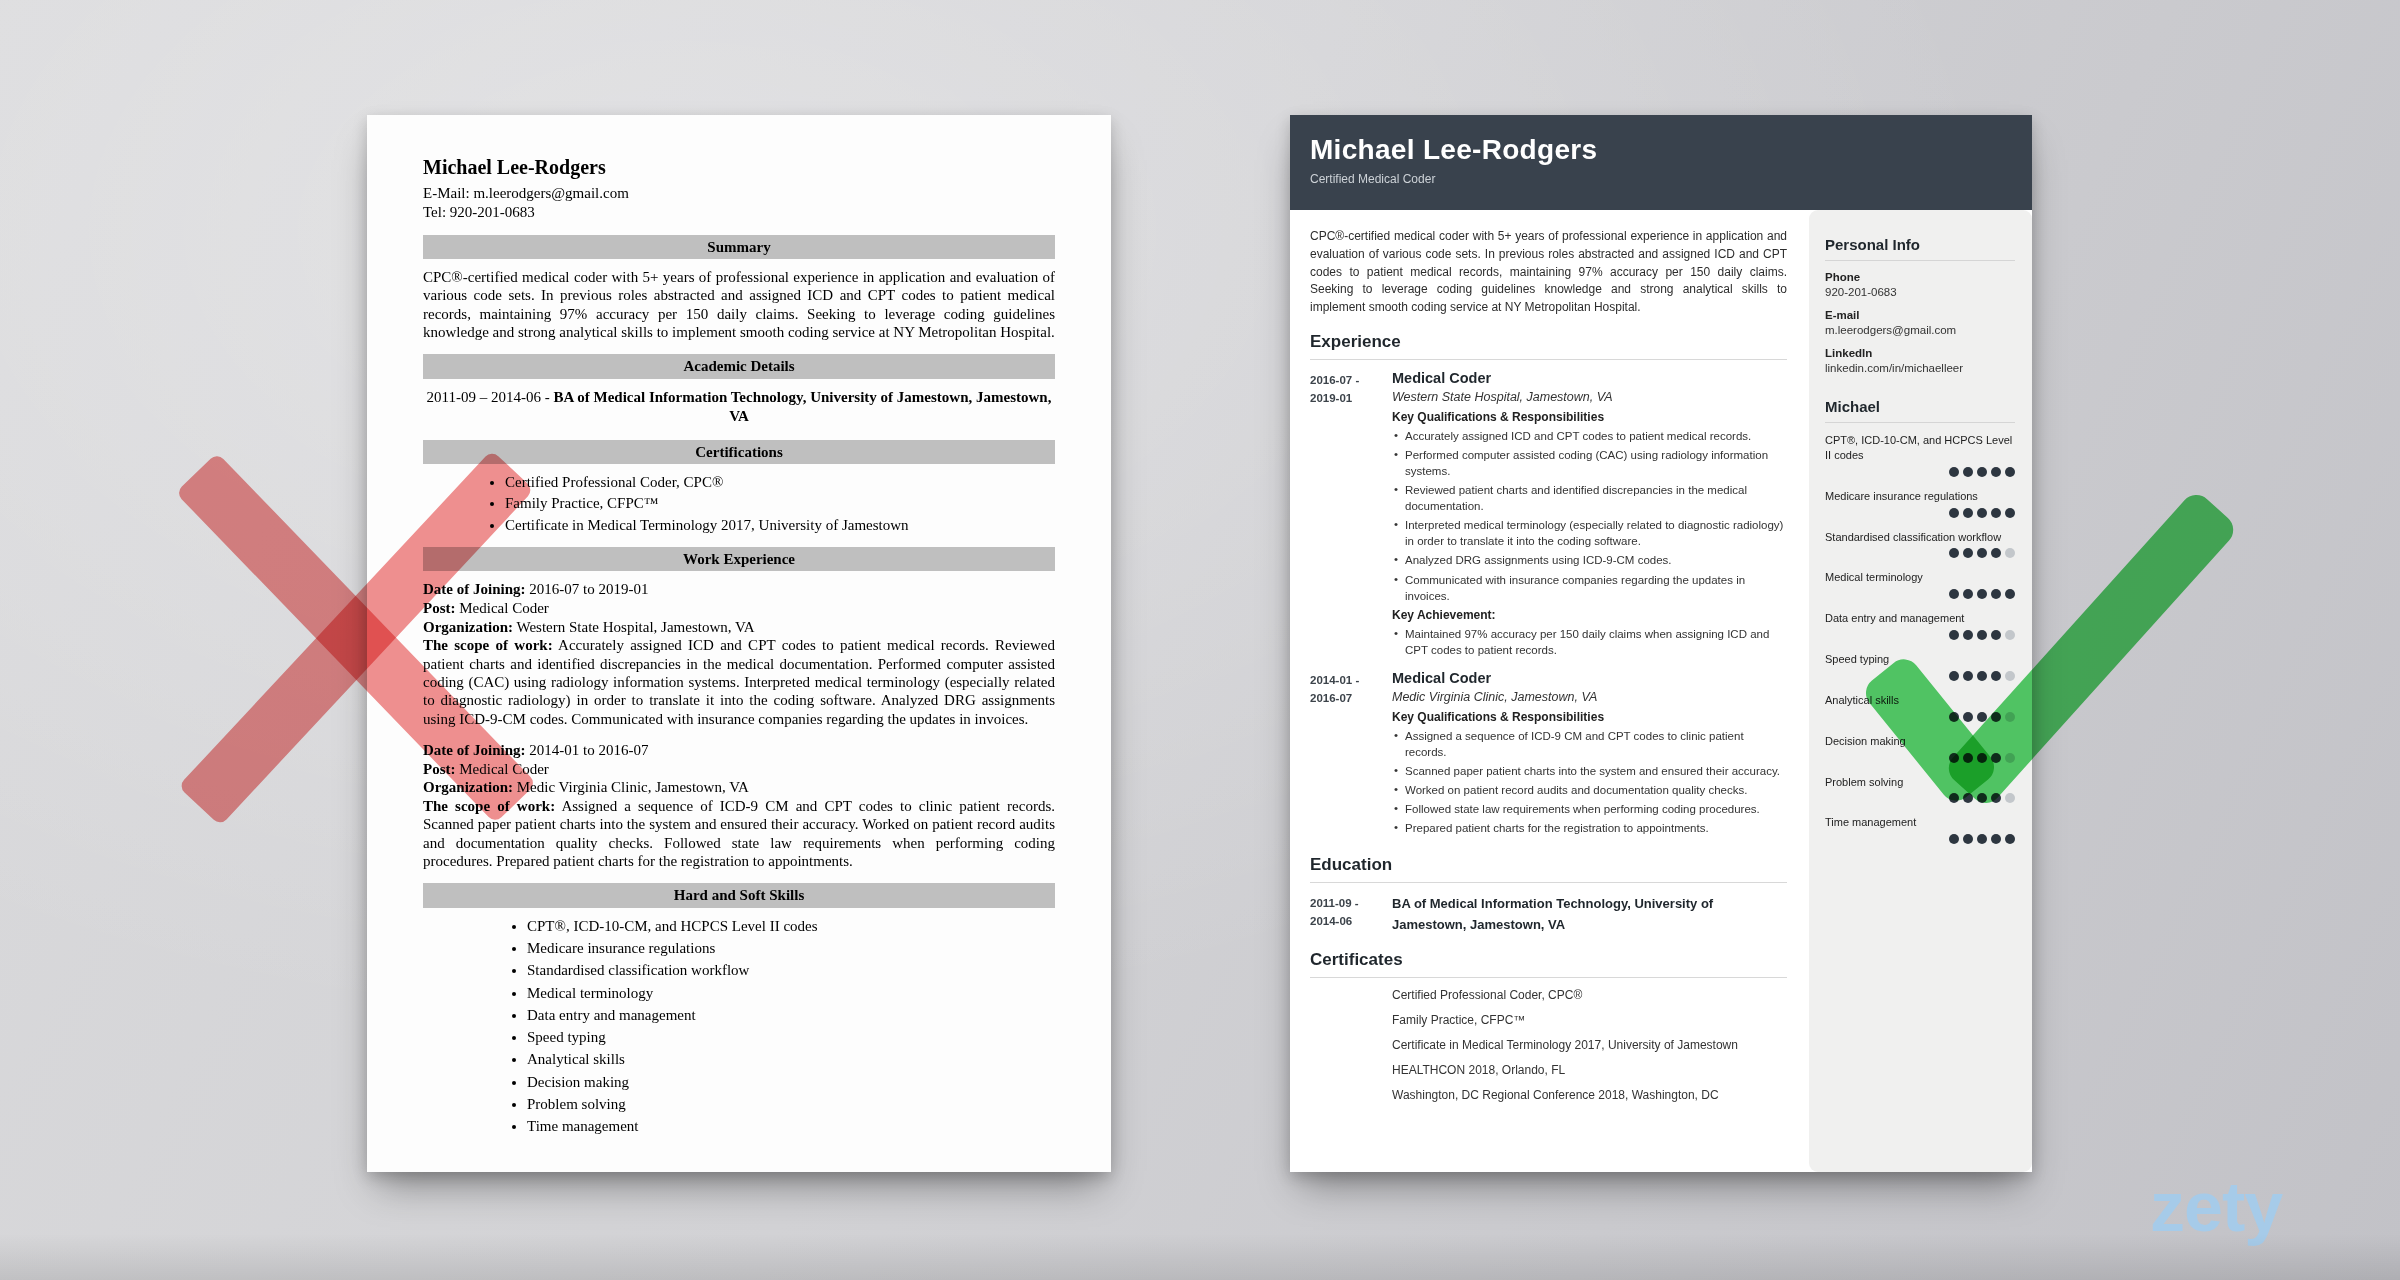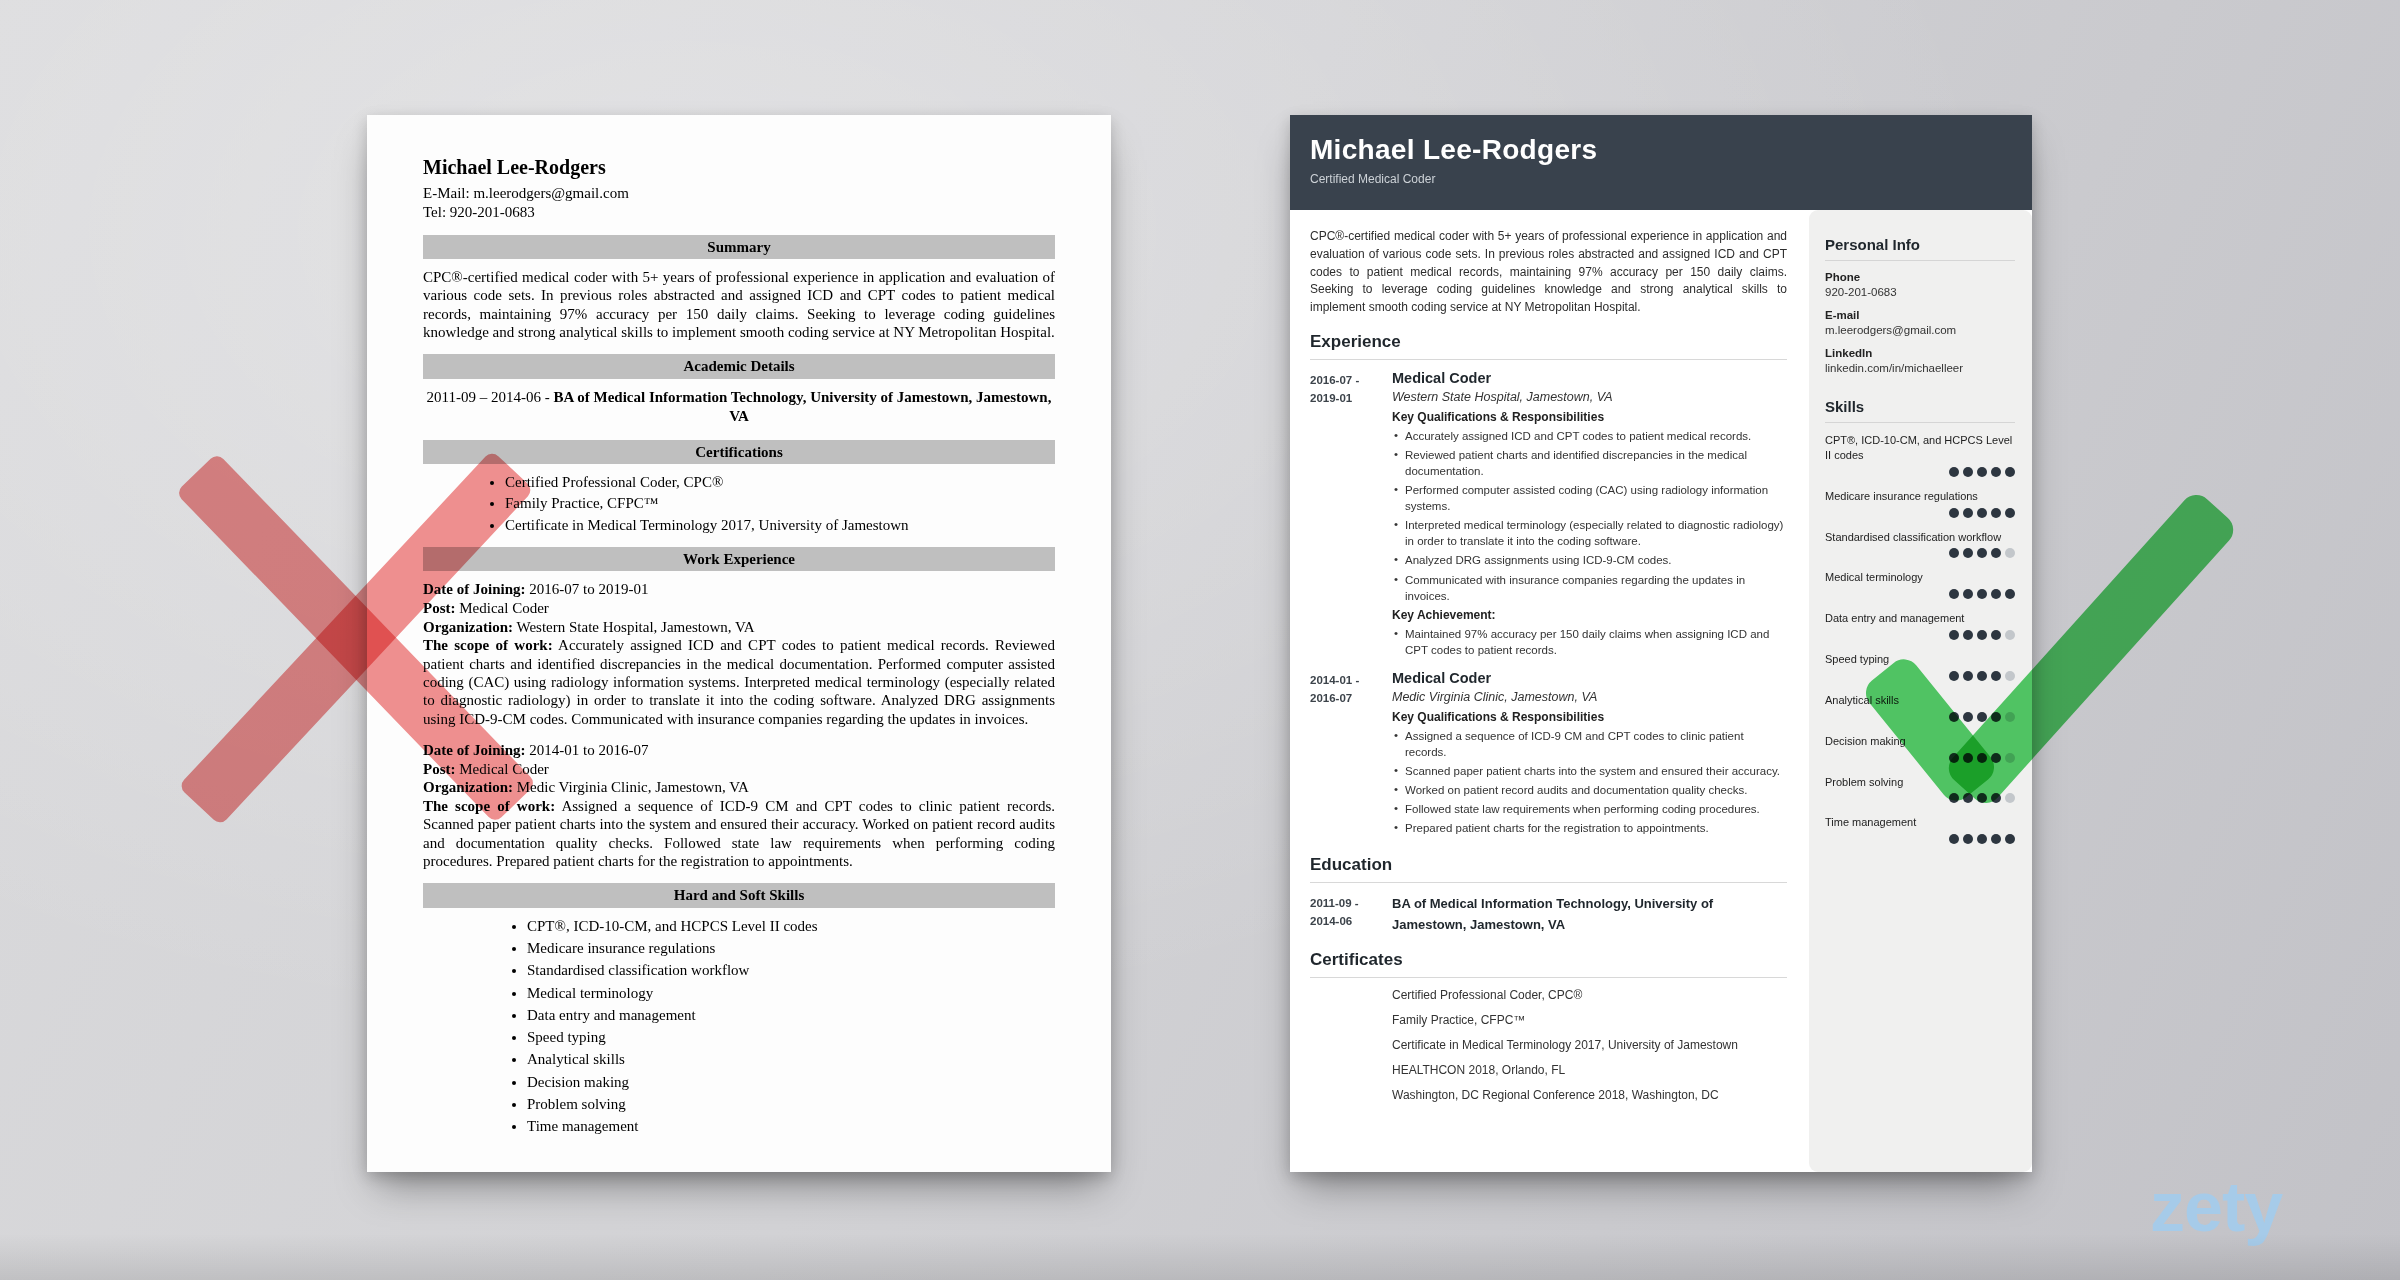--- a/index.html
+++ b/index.html
@@ -194,22 +194,22 @@
                 <div>2016-07 -</div>
                 <div>2019-01</div>
               </div>
               <div class="rr-content">
                 <div class="rr-role">Medical Coder</div>
                 <div class="rr-company">Western State Hospital, Jamestown, VA</div>
                 <div class="rr-kq">Key Qualifications &amp; Responsibilities</div>
                 <ul class="rr-bullets">
 
                 <li>Accurately assigned ICD and CPT codes to patient medical records.</li>
+                  <li>Performed computer assisted coding (CAC) using radiology information systems.</li>
                   <li>Reviewed patient charts and identified discrepancies in the medical documentation.</li>
-                  <li>Performed computer assisted coding (CAC) using radiology information systems.</li>
                   <li>Interpreted medical terminology (especially related to diagnostic radiology) in order to translate it into the coding software.</li>
                   <li>Analyzed DRG assignments using ICD-9-CM codes.</li>
                   <li>Communicated with insurance companies regarding the updates in invoices.</li>
                 </ul>
                 <div class="rr-kq">Key Achievement:</div>
                 <ul class="rr-bullets">
 
                 <li>Maintained 97% accuracy per 150 daily claims when assigning ICD and CPT codes to patient records.</li>
                 </ul>
               </div>
@@ -274,21 +274,21 @@
         </div>
         <div class="rr-field">
           <div class="rr-flabel">E-mail</div>
           <div class="rr-fvalue">m.leerodgers@gmail.com</div>
         </div>
         <div class="rr-field">
           <div class="rr-flabel">LinkedIn</div>
           <div class="rr-fvalue">linkedin.com/in/michaelleer</div>
         </div>
 
-        <h3 class="rr-side-h second">Skills</h3>
+        <h3 class="rr-side-h second">Michael</h3>
         <div>
 
             <div class="rr-skill">
               <div class="rr-skill-name">CPT®, ICD-10-CM, and HCPCS Level II codes</div>
               <div class="rr-skill-dots">
                 <span class="dot filled"></span>
                 <span class="dot filled"></span>
                 <span class="dot filled"></span>
                 <span class="dot filled"></span>
                 <span class="dot filled"></span>

